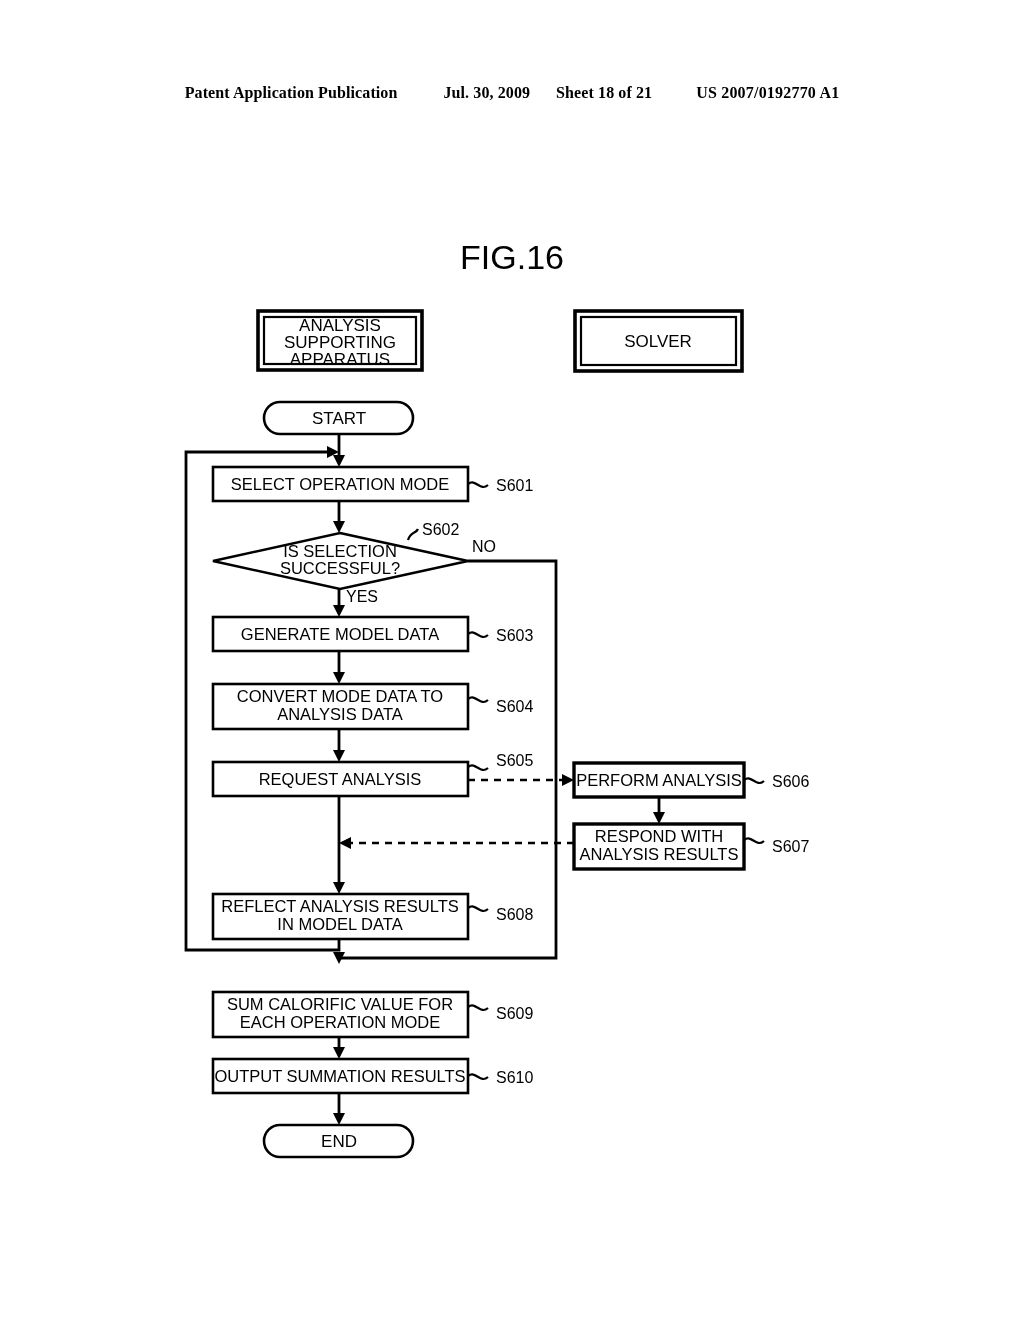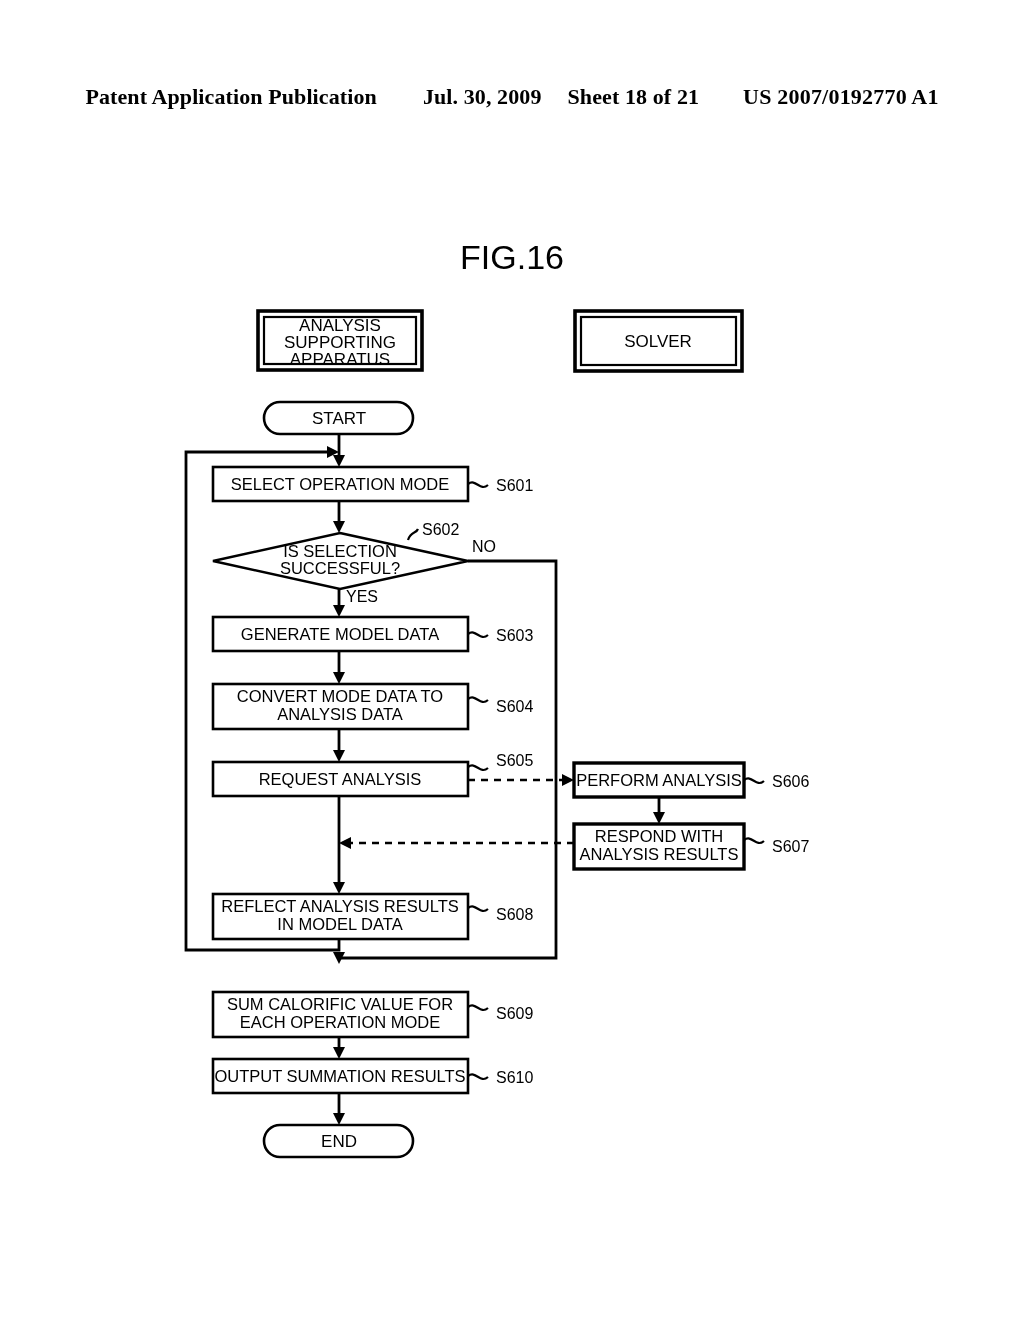--- a/index.html
+++ b/index.html
@@ -22,21 +22,21 @@
     position: absolute;
     top: 84px;
     left: 0;
     width: 1024px;
     height: 30px;
     display: flex;
     justify-content: center;
     align-items: baseline;
     font-family: "Liberation Serif", serif;
     font-weight: bold;
-    font-size: 22px;
+    font-size: 16px;
     letter-spacing: 0.1px;
     white-space: nowrap;
   }
   #page-header .hdr-pub { margin-right: 46px; }
   #page-header .hdr-date { margin-right: 26px; }
   #page-header .hdr-sheet { margin-right: 44px; }
   #page-header .hdr-patno { letter-spacing: 0.2px; }
 
   
   #figure-area {

